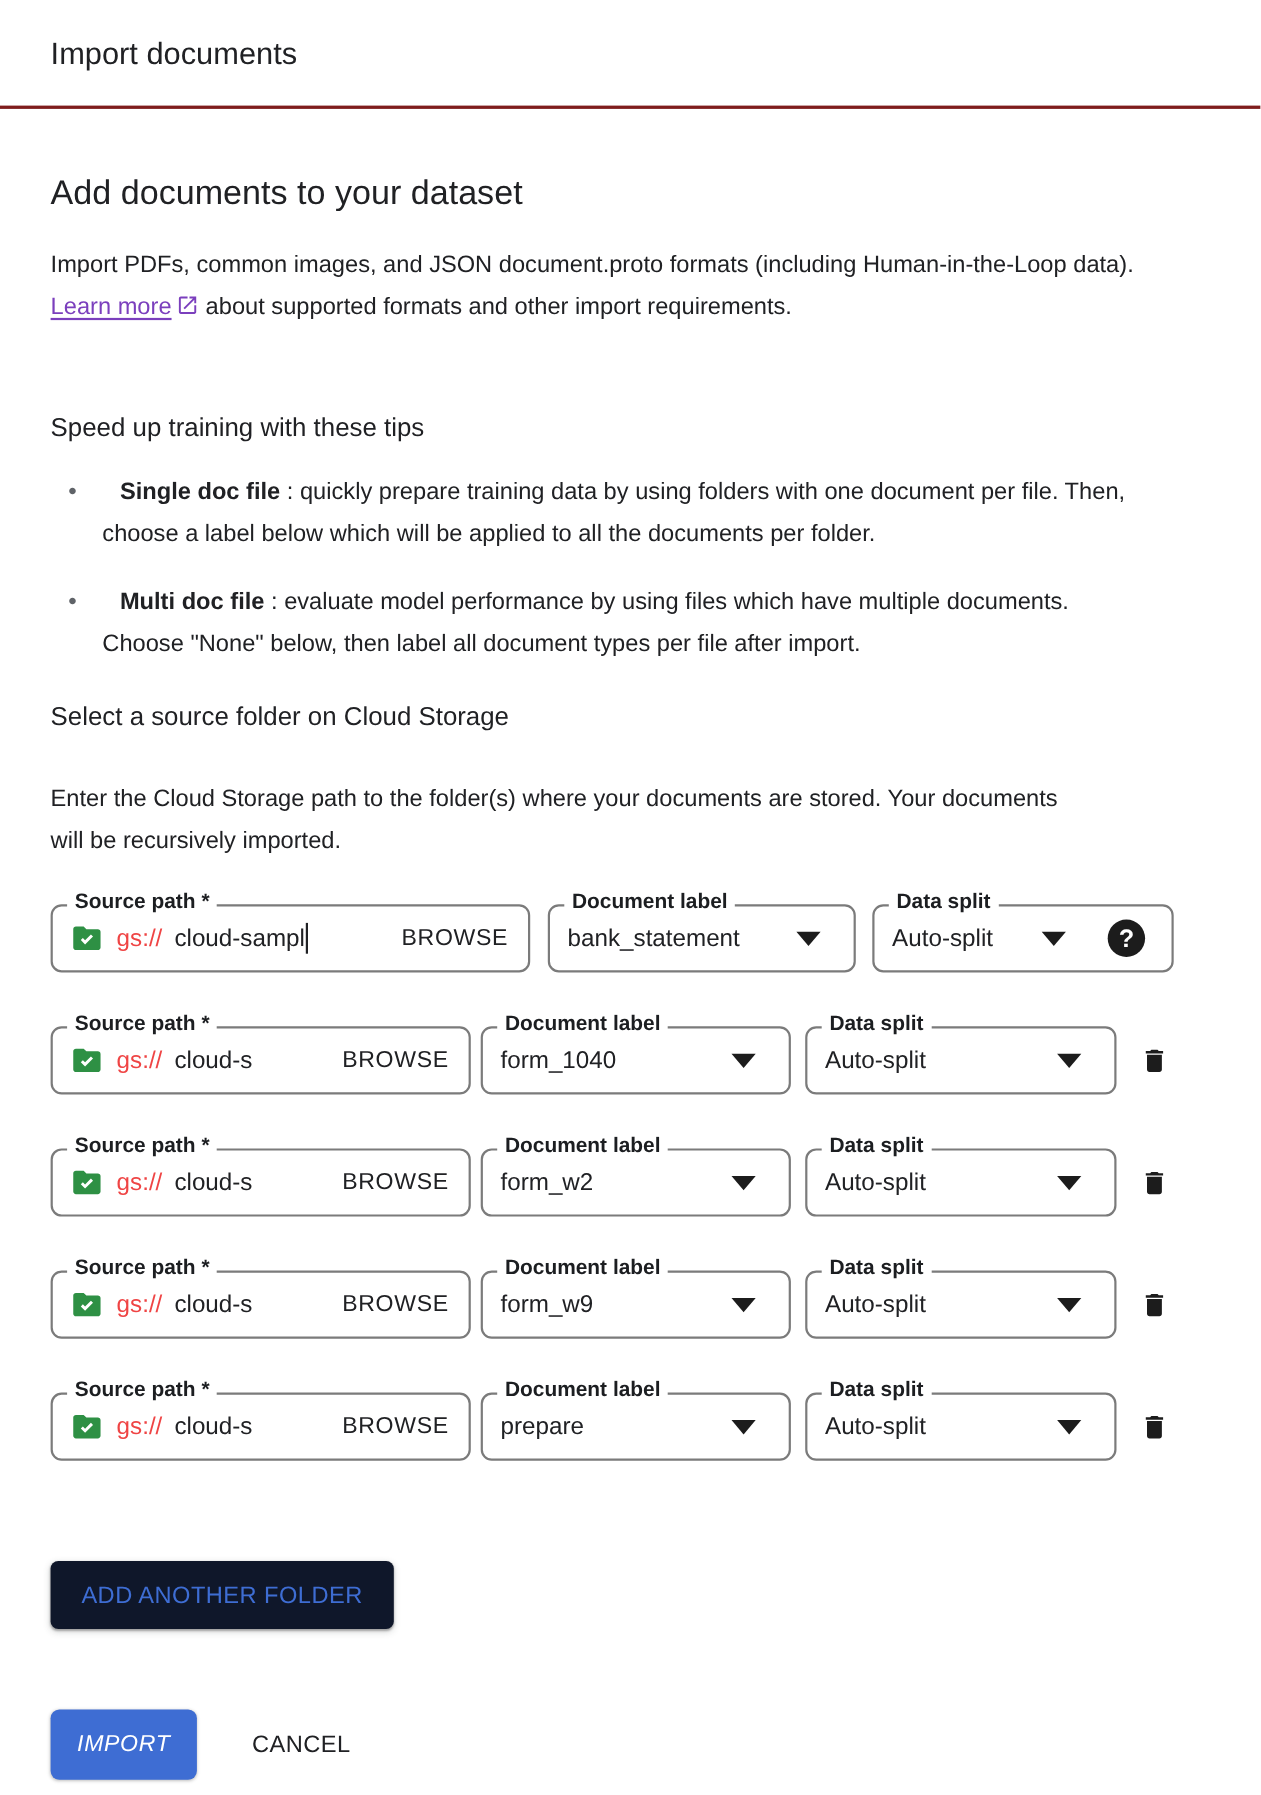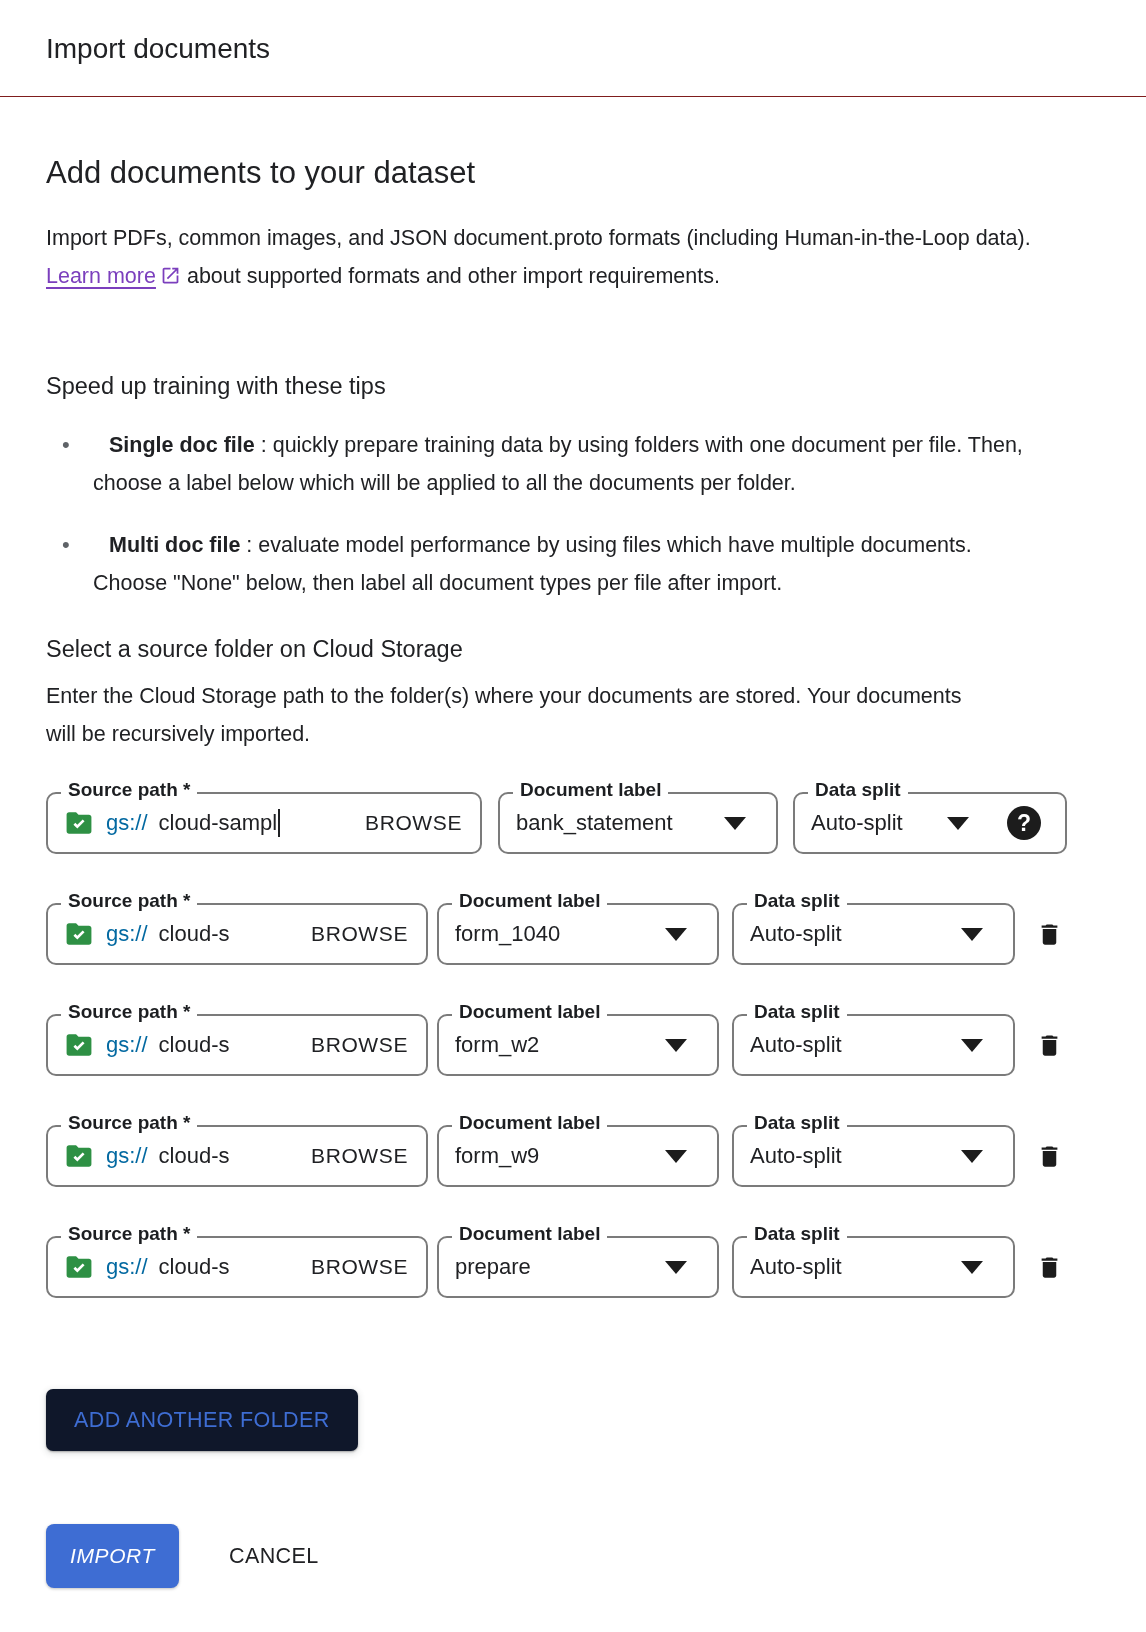--- a/index.html
+++ b/index.html
@@ -1,50 +1,50 @@
 <!DOCTYPE html>
 <html><head>
 <meta charset="utf-8">
 <style>
   * { box-sizing: border-box; margin: 0; padding: 0; }
   html, body { width: 1146px; height: 1632px; background: #fff; overflow: hidden; }
   body { font-family: "Liberation Sans", sans-serif; color: #202124; }
 
   
-  .dialog-header { padding: 30px 42px 28px 46px; border-bottom: 1px solid #7f1d1d; }
+  .dialog-header { padding: 30px 42px 28px 46px; border-bottom: 3px solid #7f1d1d; }
   .dialog-title { font-size: 28px; font-weight: 400; line-height: 38px; color: #202124; }
 
   
   .dialog-body { padding: 0 46px 36px 46px; }
   .h1 { margin-top: 57px; font-size: 31px; font-weight: 400; line-height: 38px; }
   .intro { margin-top: 27px; font-size: 21.5px; line-height: 38px; max-width: 992px; }
   .link { color: #7b3fbd; text-decoration: underline; text-underline-offset: 4px; cursor: pointer; white-space: nowrap; margin-top: 22px; }
   .ext-icon { display: inline-block; vertical-align: -3px; margin-left: 4px; }
 
   .h2 { font-size: 23.5px; font-weight: 400; line-height: 30px; }
   .h2.tips { margin-top: 73px; }
   .h2.source { margin-top: 32px; }
 
   .tip-list { margin-top: 25px; list-style: none; max-width: 1000px; }
   .tip-list li { position: relative; padding-left: 47px; font-size: 21.5px; line-height: 38px; }
   .tip-list li + li { margin-top: 24px; }
   .tip-list li::before { content: "•"; position: absolute; left: 16px; top: 0; color: #5f6368; font-size: 22px; }
   .tip-bold { font-weight: 700; margin-left: 16px; }
 
-  .source-desc { margin-top: 13px; font-size: 21.5px; line-height: 38px; max-width: 950px; }
+  .source-desc { margin-top: 41px; font-size: 21.5px; line-height: 38px; max-width: 950px; }
 
   
   .rows { margin-top: 39px; }
   .form-row { display: flex; align-items: center; height: 62px; margin-bottom: 49px; }
   .field { position: relative; height: 62px; border: 2px solid #7b7b7b; border-radius: 10px;
            display: flex; align-items: center; padding: 0 16px; background: #fff; }
   .field-label { position: absolute; top: -14px; left: 13px; background: #fff; padding: 0 7px;
                  font-size: 19px; font-weight: 700; line-height: 20px; white-space: nowrap; color: #1c1e21; }
   .select-value, .path-value, .gs-prefix { font-size: 22px; line-height: 26px; white-space: nowrap; }
-  .gs-prefix { color: #0369a1; margin: 0 11px 0 12px; }
+  .gs-prefix { color: #ef4444; margin: 0 11px 0 12px; }
   .path-value { overflow: hidden; }
   .caret { width: 2px; height: 28px; background: #202124; margin-left: 1px; flex: none; }
   .browse-btn { margin-left: auto; background: none; border: none; font-family: inherit;
                 font-size: 21px; font-weight: 500; letter-spacing: 0.6px; color: #202124; cursor: pointer; padding: 4px 2px; }
   .dropdown-arrow { margin-left: auto; width: 0; height: 0; flex: none;
                     border-left: 11px solid transparent; border-right: 11px solid transparent;
                     border-top: 13px solid #1c1c1c; }
   .select-field { cursor: pointer; padding-right: 30px; }
   .help-icon { flex: none; margin-left: 38px; margin-right: -6px; width: 34px; height: 34px; border-radius: 50%;
                background: #1c1c1c; color: #fff; font-size: 23px; font-weight: 700;

